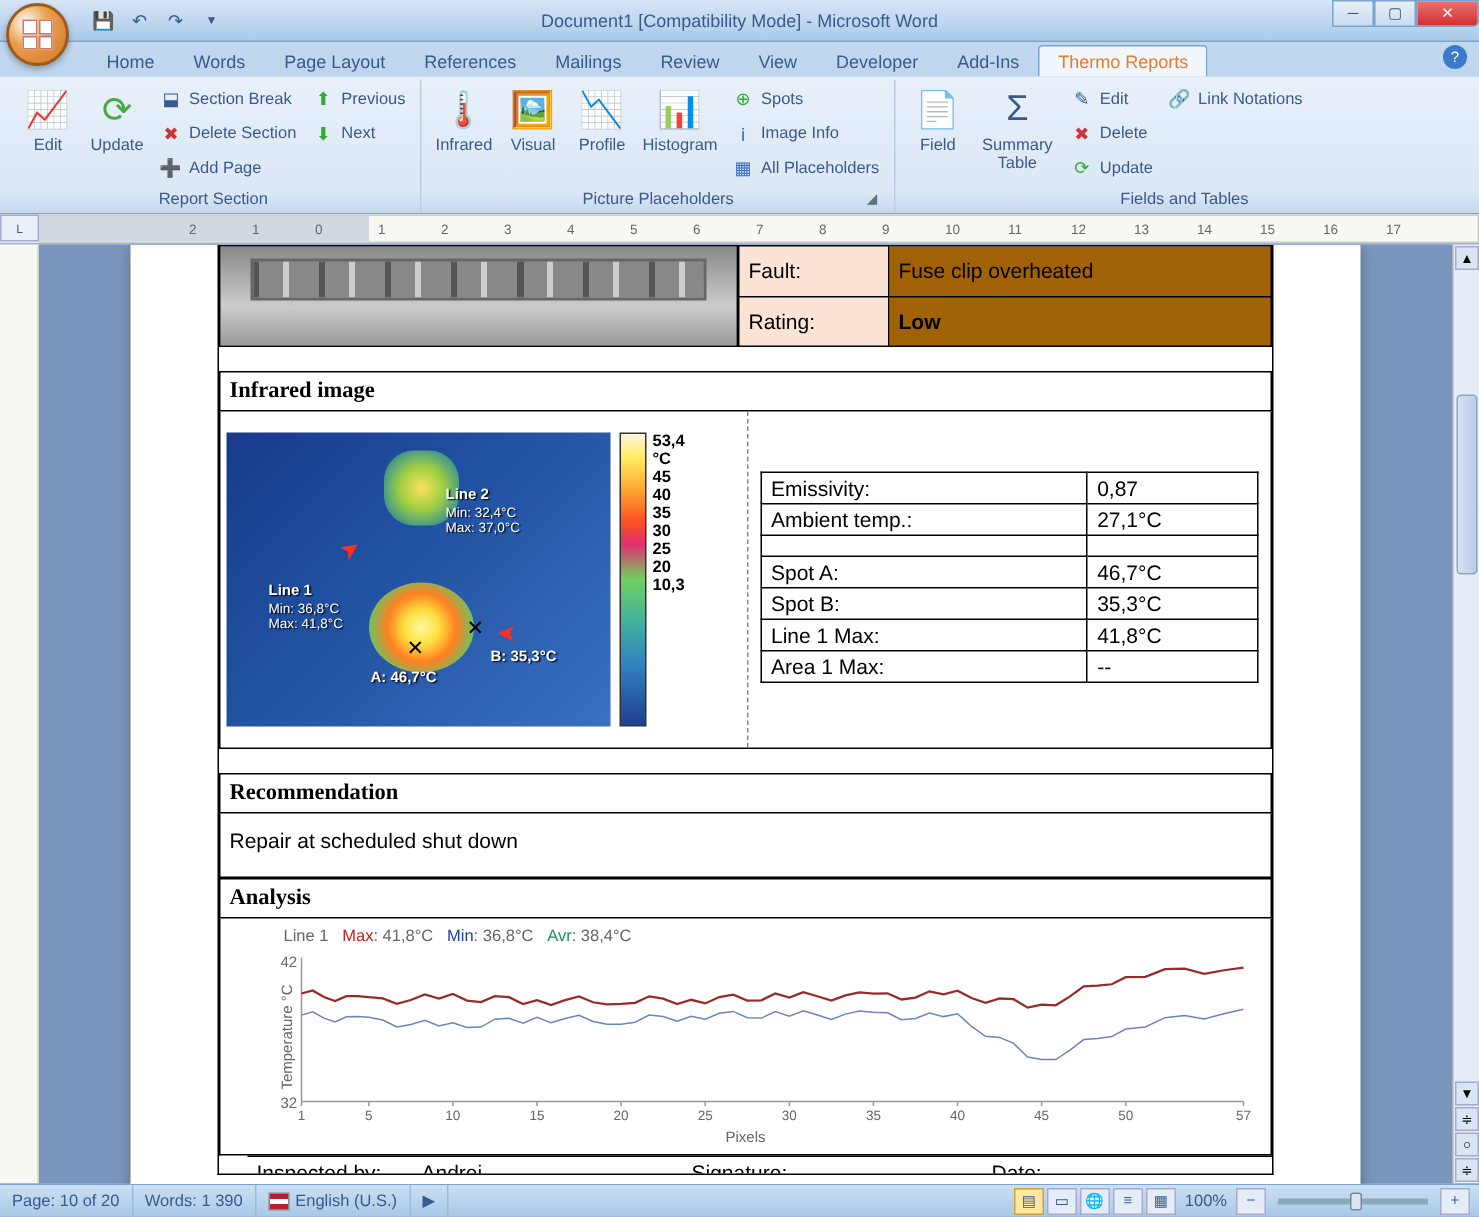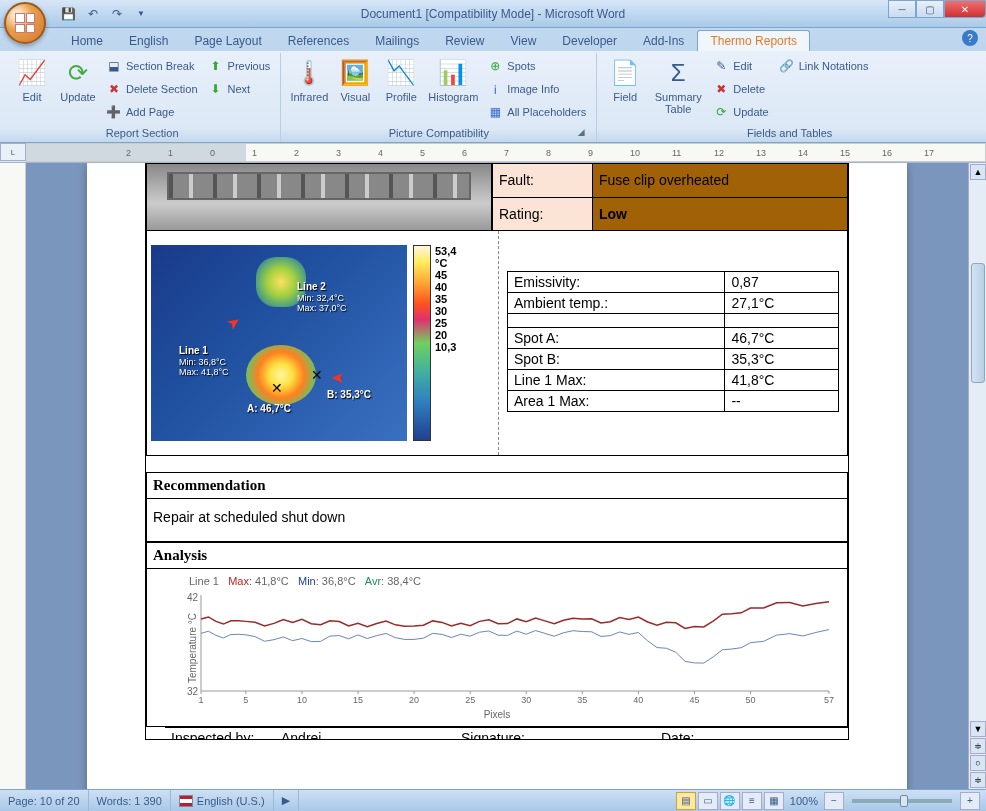--- a/index.html
+++ b/index.html
@@ -131,21 +131,21 @@
   <div class="title-text">Document1 [Compatibility Mode] - Microsoft Word</div>
   <div class="win-controls">
     <div class="win-btn win-min">─</div>
     <div class="win-btn win-max">▢</div>
     <div class="win-btn win-close">✕</div>
   </div>
 </div>
 
 <div class="tabs">
   <div class="tab">Home</div>
-  <div class="tab">English</div>
+  <div class="tab">Words</div>
   <div class="tab">Page Layout</div>
   <div class="tab">References</div>
   <div class="tab">Mailings</div>
   <div class="tab">Review</div>
   <div class="tab">View</div>
   <div class="tab">Developer</div>
   <div class="tab">Add-Ins</div>
   <div class="tab active">Thermo Reports</div>
   <div class="help-btn">?</div>
 </div>
@@ -216,21 +216,21 @@
         <div class="small-btn">
             <span class="small-icon" style="color:#36c">ℹ</span>
             <span>Image Info</span>
           </div>
         <div class="small-btn">
             <span class="small-icon" style="color:#36c">▦</span>
             <span>All Placeholders</span>
           </div>
       </div>
     </div>
-    <div class="group-label"><span>Picture Compatibility</span><span class="dialog-launcher">◢</span></div>
+    <div class="group-label"><span>Picture Placeholders</span><span class="dialog-launcher">◢</span></div>
   </div>
 
   <div class="ribbon-group" style="flex:1;border-right:none">
     <div class="group-content">
       <div class="big-btn">
           <div class="big-icon">📄</div>
           <span>Field</span>
         </div>
       <div class="big-btn" style="width:58px">
           <div class="big-icon">Σ</div>
@@ -308,20 +308,21 @@
                   <td class="val">Fuse clip overheated</td>
                 </tr>
           <tr>
                   <td class="lbl">Rating:</td>
                   <td class="val low">Low</td>
                 </tr>
         </tbody>
             </table>
       </div>
 
+      <div class="section-header">Infrared image</div>
       <div class="ir-row">
         <div class="ir-left">
           <div class="thermal-img">
             <div class="heat-blob2"></div>
             <div class="heat-blob1"></div>
             <div class="thermal-label" style="left:146px;top:36px">Line 2</div>
             <div class="thermal-label" style="left:146px;top:48px;font-weight:normal;font-size:9px">Min: 32,4°C</div>
             <div class="thermal-label" style="left:146px;top:58px;font-weight:normal;font-size:9px">Max: 37,0°C</div>
             <div class="thermal-label" style="left:28px;top:100px">Line 1</div>
             <div class="thermal-label" style="left:28px;top:112px;font-weight:normal;font-size:9px">Min: 36,8°C</div>

